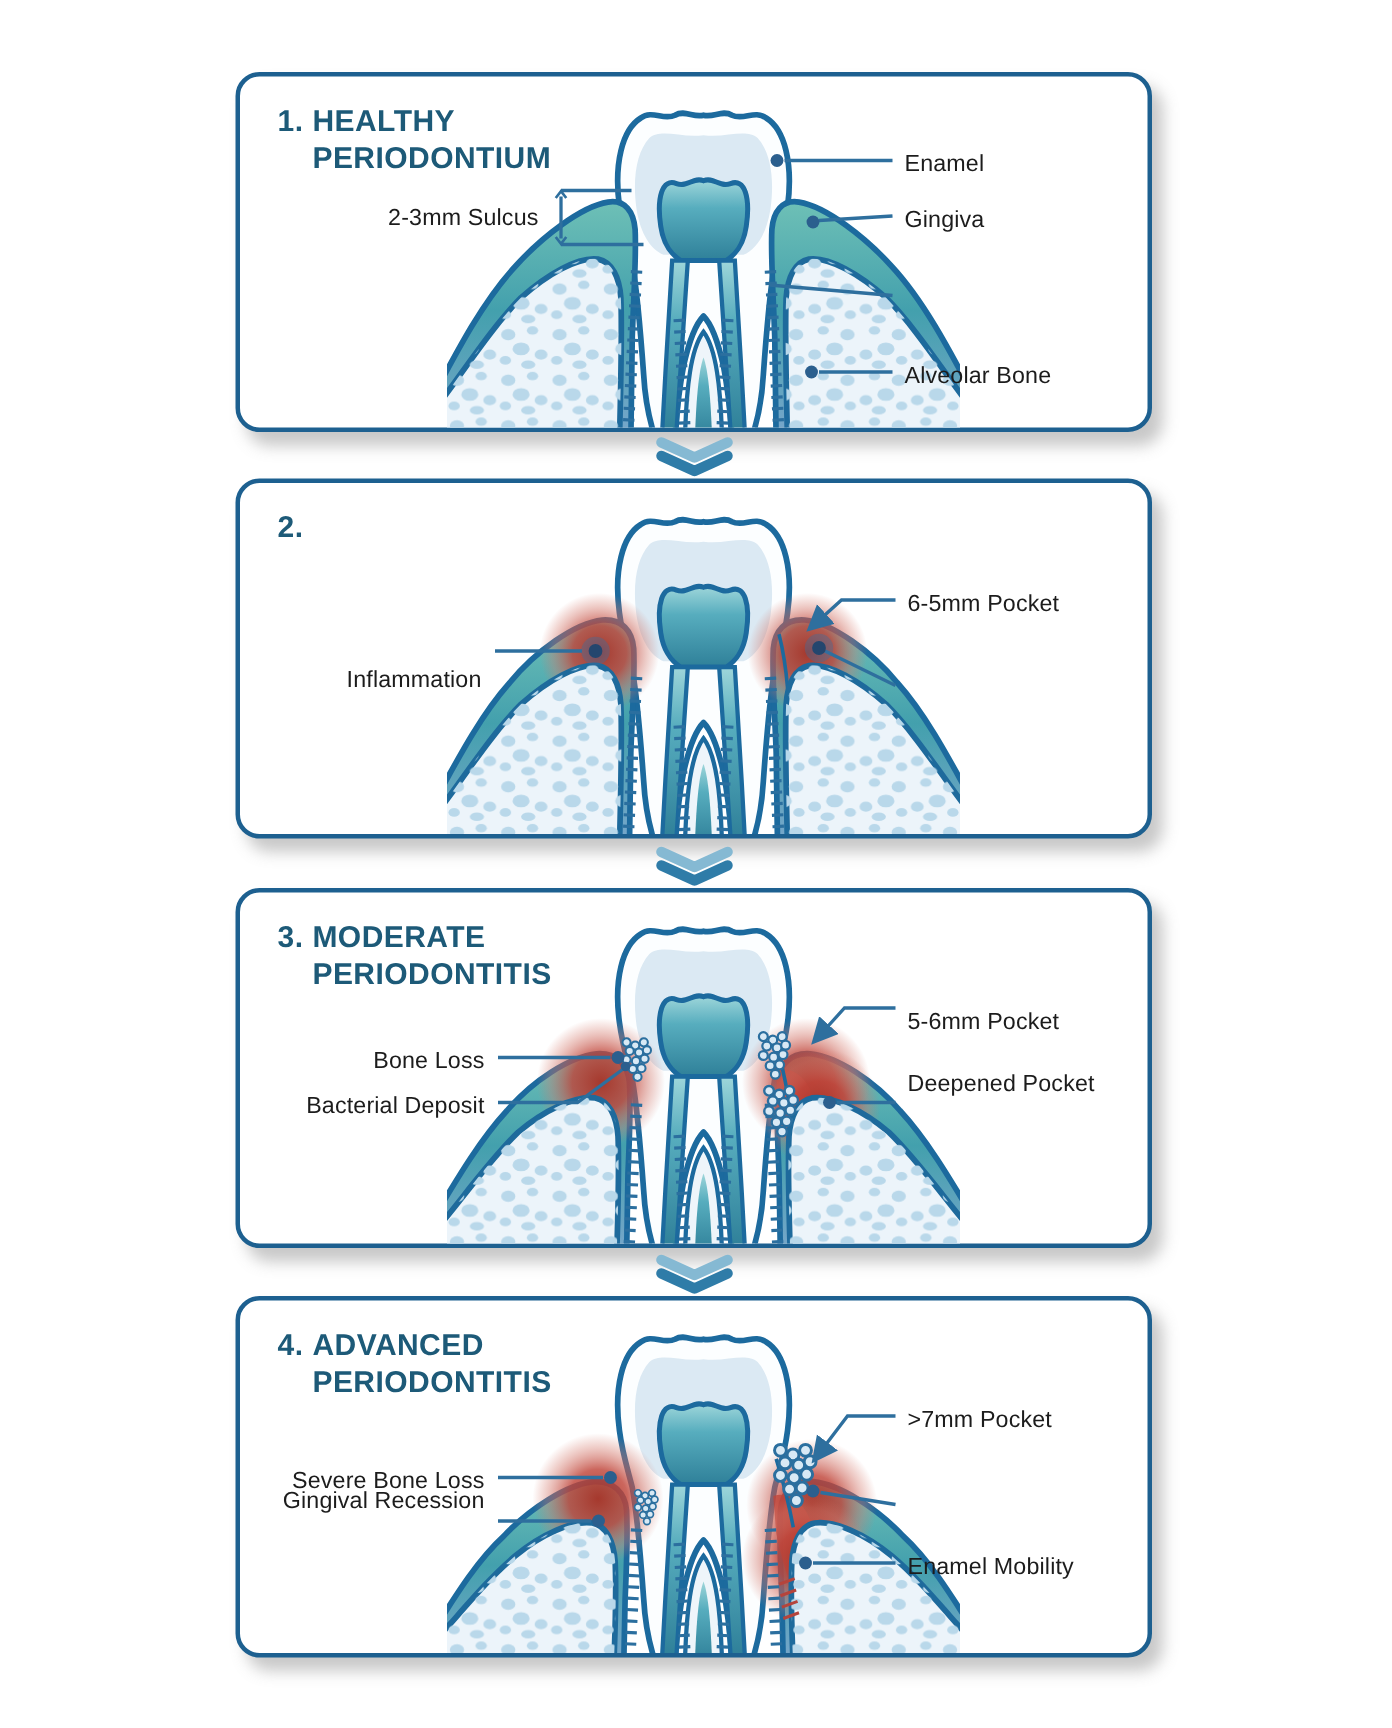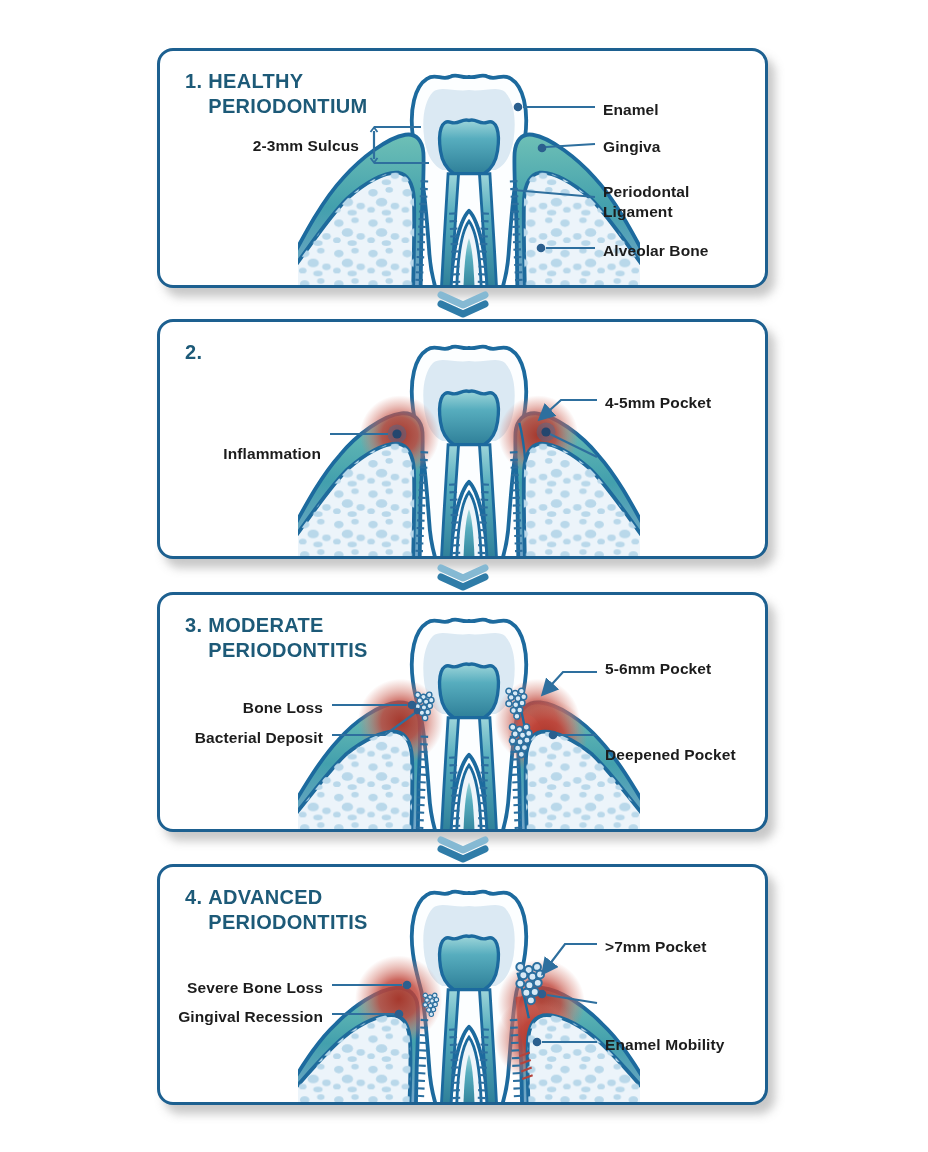--- a/index.html
+++ b/index.html
@@ -13,21 +13,21 @@
     box-shadow:7px 9px 10px rgba(110,110,110,.38);
     overflow:hidden;
   }
   .title{
     position:absolute;left:25px;top:18px;display:flex;gap:6px;
     color:#1d5a78;font-size:20px;font-weight:700;letter-spacing:.3px;line-height:1.24;
     z-index:5;
   }
   .title .t-lines{display:flex;flex-direction:column;justify-content:flex-end;}
   .lbl{
-    position:absolute;color:#1c1c1c;font-size:15.5px;font-weight:700;
+    position:absolute;color:#1c1c1c;font-size:15.5px;font-weight:400;
     line-height:20px;letter-spacing:.1px;z-index:5;
   }
   .lbl.left{text-align:left;white-space:nowrap;}
   .art{position:absolute;left:138px;top:12px;width:342px;height:229px;z-index:1;}
   .ovl{position:absolute;left:0;top:0;width:612px;height:241px;margin:-3.5px;z-index:4;pointer-events:none;}
   .divider{position:absolute;left:434px;width:58px;height:30px;}
 </style>
 </head>
 <body>
 
@@ -123,21 +123,20 @@
   <div class="title">
     <span>1.</span>
     <span class="t-lines">
       <span>HEALTHY</span>
       <span>PERIODONTIUM</span>
     </span>
   </div>
   <div class="lbl left" style="right:406px;top:85px">2-3mm Sulcus</div>
   <div class="lbl" style="left:443px;top:49px">Enamel</div>
   <div class="lbl" style="left:443px;top:86px">Gingiva</div>
-  <div class="lbl" style="left:443px;top:131px;width:110px">Periodontal Ligament</div>
   <div class="lbl" style="left:443px;top:190px">Alveolar Bone</div>
 </div>
 
 <div class="divider" style="top:291px">
   <svg width="58" height="30" viewBox="0 0 58 30">
     <path d="M7,4 L29,14 L51,4" stroke="#85b9d3" stroke-width="7" fill="none" stroke-linecap="round" stroke-linejoin="round"></path>
     <path d="M7,13 L29,23 L51,13" stroke="#2f7ca8" stroke-width="7" fill="none" stroke-linecap="round" stroke-linejoin="round"></path>
   </svg>
 </div>
 
@@ -170,21 +169,21 @@
     </g>
     <circle cx="240" cy="115" r="9.5" fill="#3d6f9e" opacity="0.4"></circle>
     <circle cx="240" cy="115" r="4.6" fill="#24466e"></circle>
     <circle cx="389" cy="113" r="9.5" fill="#3d6f9e" opacity="0.4"></circle>
     <circle cx="389" cy="113" r="4.6" fill="#24466e"></circle>
   </svg>
   <div class="title">
     <span>2.</span>
   </div>
   <div class="lbl left" style="right:444px;top:122px">Inflammation</div>
-  <div class="lbl" style="left:445px;top:71px">4-5mm Pocket</div>
+  <div class="lbl" style="left:445px;top:71px">6-5mm Pocket</div>
 </div>
 
 <div class="divider" style="top:564px">
   <svg width="58" height="30" viewBox="0 0 58 30">
     <path d="M7,4 L29,14 L51,4" stroke="#85b9d3" stroke-width="7" fill="none" stroke-linecap="round" stroke-linejoin="round"></path>
     <path d="M7,13 L29,23 L51,13" stroke="#2f7ca8" stroke-width="7" fill="none" stroke-linecap="round" stroke-linejoin="round"></path>
   </svg>
 </div>
 
 <div class="panel" style="top:592px">
@@ -226,22 +225,22 @@
   </svg>
   <div class="title">
     <span>3.</span>
     <span class="t-lines">
       <span>MODERATE</span>
       <span>PERIODONTITIS</span>
     </span>
   </div>
   <div class="lbl left" style="right:442px;top:103px">Bone Loss</div>
   <div class="lbl left" style="right:442px;top:133px">Bacterial Deposit</div>
-  <div class="lbl" style="left:445px;top:64px">5-6mm Pocket</div>
-  <div class="lbl" style="left:445px;top:150px">Deepened Pocket</div>
+  <div class="lbl" style="left:445px;top:77px">5-6mm Pocket</div>
+  <div class="lbl" style="left:445px;top:118px">Deepened Pocket</div>
 </div>
 
 <div class="divider" style="top:836px">
   <svg width="58" height="30" viewBox="0 0 58 30">
     <path d="M7,4 L29,14 L51,4" stroke="#85b9d3" stroke-width="7" fill="none" stroke-linecap="round" stroke-linejoin="round"></path>
     <path d="M7,13 L29,23 L51,13" stroke="#2f7ca8" stroke-width="7" fill="none" stroke-linecap="round" stroke-linejoin="round"></path>
   </svg>
 </div>
 
 <div class="panel" style="top:864px;height:235px">
@@ -284,16 +283,16 @@
     <circle cx="380" cy="178" r="4.3" fill="#2b5f8e"></circle>
   </svg>
   <div class="title">
     <span>4.</span>
     <span class="t-lines">
       <span>ADVANCED</span>
       <span>PERIODONTITIS</span>
     </span>
   </div>
   <div class="lbl left" style="right:442px;top:111px">Severe Bone Loss</div>
-  <div class="lbl left" style="right:442px;top:140px">Gingival Recession</div>
+  <div class="lbl left" style="right:442px;top:124px">Gingival Recession</div>
   <div class="lbl" style="left:445px;top:70px">&gt;7mm Pocket</div>
   <div class="lbl" style="left:445px;top:168px">Enamel Mobility</div>
 </div>
 
 </body></html>

